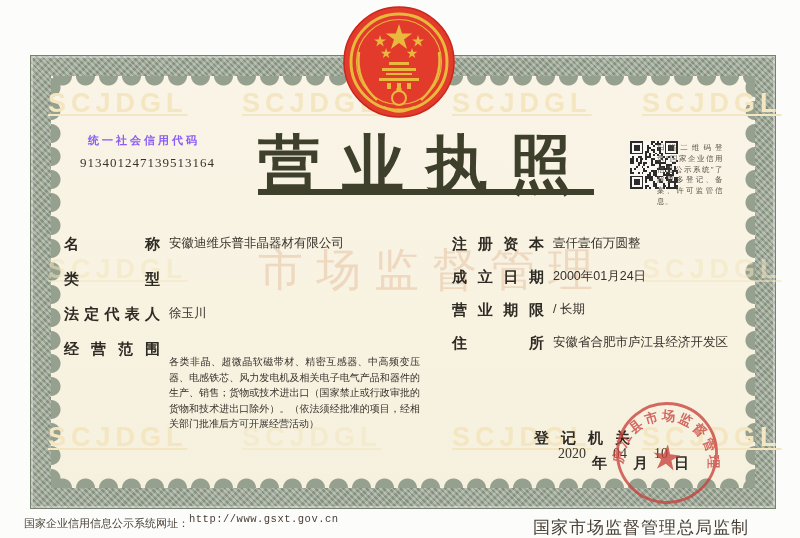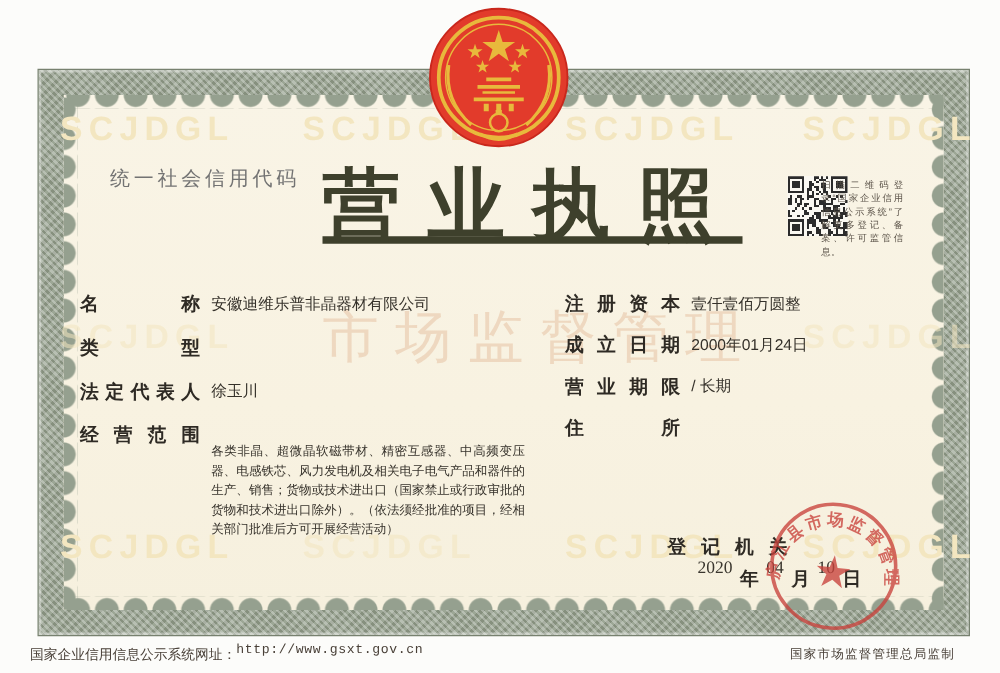--- a/index.html
+++ b/index.html
@@ -29,31 +29,31 @@
     background-image:radial-gradient(circle 11px at 50% 11px, #95a08f 9px, rgba(149,160,143,0) 10px);
     background-size:23px 11px;background-repeat:repeat-x;}
   .scallop.left{top:0;bottom:0;left:0;width:11px;
     background-image:radial-gradient(circle 11px at 0px 50%, #95a08f 9px, rgba(149,160,143,0) 10px);
     background-size:11px 23px;background-repeat:repeat-y;}
   .scallop.right{top:0;bottom:0;right:0;width:11px;
     background-image:radial-gradient(circle 11px at 11px 50%, #95a08f 9px, rgba(149,160,143,0) 10px);
     background-size:11px 23px;background-repeat:repeat-y;}
 
   
-  .wm{position:absolute;color:#f3e6c0;font-weight:bold;font-size:27px;letter-spacing:5px;user-select:none;}
+  .wm{position:absolute;color:#f3e6c0;font-weight:bold;font-size:27px;letter-spacing:5px;user-select:none;text-decoration:underline;}
   .wm.dim{opacity:.55;}
   .wm-center{
     position:absolute;left:258px;top:240px;
     font-size:45px;font-weight:normal;letter-spacing:13px;
     color:rgba(214,156,113,.30);white-space:nowrap;user-select:none;text-align:center;
   }
 
   
   .code-block{position:absolute;left:80px;top:133px;}
-  .code-label{font-size:16px;font-weight:normal;color:#737373;letter-spacing:3px;margin-left:8px;}
+  .code-label{font-size:11px;font-weight:bold;color:#8b5cf6;letter-spacing:3px;margin-left:8px;}
   .code-value{font-size:13px;color:#373329;margin-top:7px;font-family:"Liberation Serif", serif;letter-spacing:1px;}
   .title{
     position:absolute;left:30px;right:0;top:122px;text-align:center;
     font-size:62px;font-weight:bold;color:#3e402c;letter-spacing:22px;text-indent:22px;
     white-space:nowrap;
     text-decoration:underline;
   }
   .qr-box{position:absolute;left:630px;top:141px;width:48px;height:48px;background:#faf8f2;}
   .qr-box svg{display:block;width:48px;height:48px;}
   .qr-caption{
@@ -90,21 +90,21 @@
 
   
   .seal{position:absolute;left:612px;top:398px;width:110px;height:110px;opacity:.78;transform:rotate(6deg);}
 
   
   .emblem{position:absolute;left:342px;top:2px;width:114px;height:124px;}
 
   
   .footer-left{position:absolute;left:24px;top:516px;font-size:11px;color:#494038;}
   .footer-left .url{position:relative;top:-5px;font-family:"Liberation Mono", monospace;font-size:10.5px;letter-spacing:.5px;}
-  .footer-right{position:absolute;right:36px;top:516px;font-size:10px;color:#494038;letter-spacing:1px;}
+  .footer-right{position:absolute;right:51px;top:516px;font-size:17px;color:#494038;letter-spacing:1px;}
 </style>
 </head>
 <body>
 
 <div class="cert-border">
   <div class="paper">
     <div class="scallop top"></div>
     <div class="scallop bottom"></div>
     <div class="scallop left"></div>
     <div class="scallop right"></div>
@@ -146,20 +146,21 @@
   <circle cx="57" cy="96" r="7" fill="none" stroke="#e8b93c" stroke-width="2"></circle>
   <rect x="54.5" y="86" width="5" height="3" fill="#e8b93c"></rect>
 
   <path d="M17 50 q-4 28 18 48" fill="none" stroke="#e8b93c" stroke-width="2.5"></path>
   <path d="M97 50 q4 28 -18 48" fill="none" stroke="#e8b93c" stroke-width="2.5"></path>
   <path d="M42 105 q15 9 30 0" fill="none" stroke="#e8b93c" stroke-width="2.5"></path>
 </svg>
 
 <div class="code-block">
   <div class="code-label">统一社会信用代码</div>
+  <div class="code-value">913401247139513164</div>
 </div>
 
 <div class="title">营业执照</div>
 
 <div class="qr-box">
   <svg viewBox="0 0 25 25" shape-rendering="crispEdges">
       <rect x="0" y="0" width="25" height="25" fill="#faf8f2"></rect>
       <rect x="11" y="0" width="1" height="1" fill="#2b2b2b"></rect>
       <rect x="12" y="0" width="1" height="1" fill="#2b2b2b"></rect>
       <rect x="14" y="0" width="1" height="1" fill="#2b2b2b"></rect>
@@ -436,20 +437,21 @@
         <span>期</span>
         <span>限</span>
       </div>
     <div class="val">/ 长期</div>
   </div>
   <div class="row">
     <div class="lbl">
         <span>住</span>
         <span>所</span>
       </div>
+    <div class="val">安徽省合肥市庐江县经济开发区</div>
   </div>
 </div>
 
 <div class="reg-label lbl">
     <span>登</span>
     <span>记</span>
     <span>机</span>
     <span>关</span>
   </div>
 <div class="date-line">

